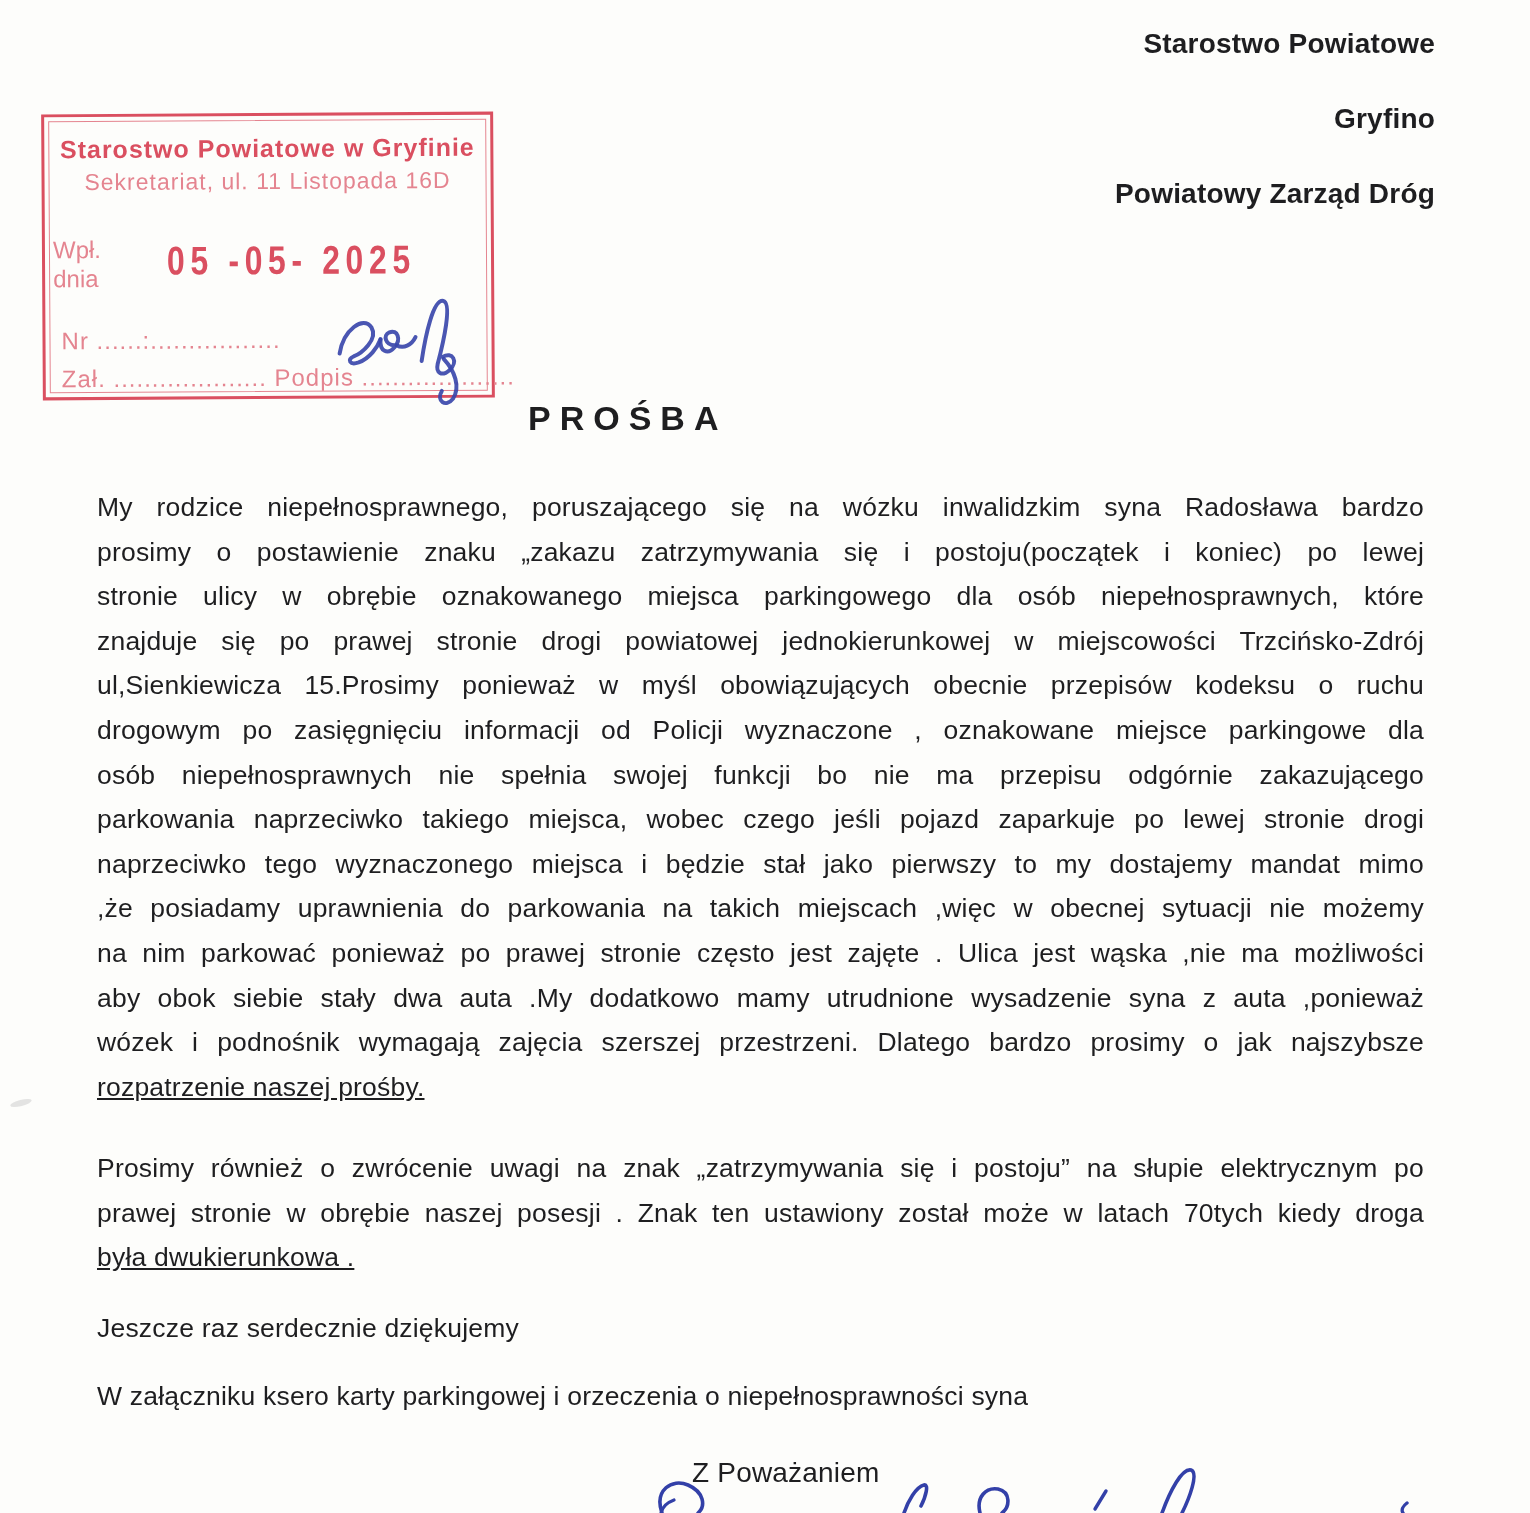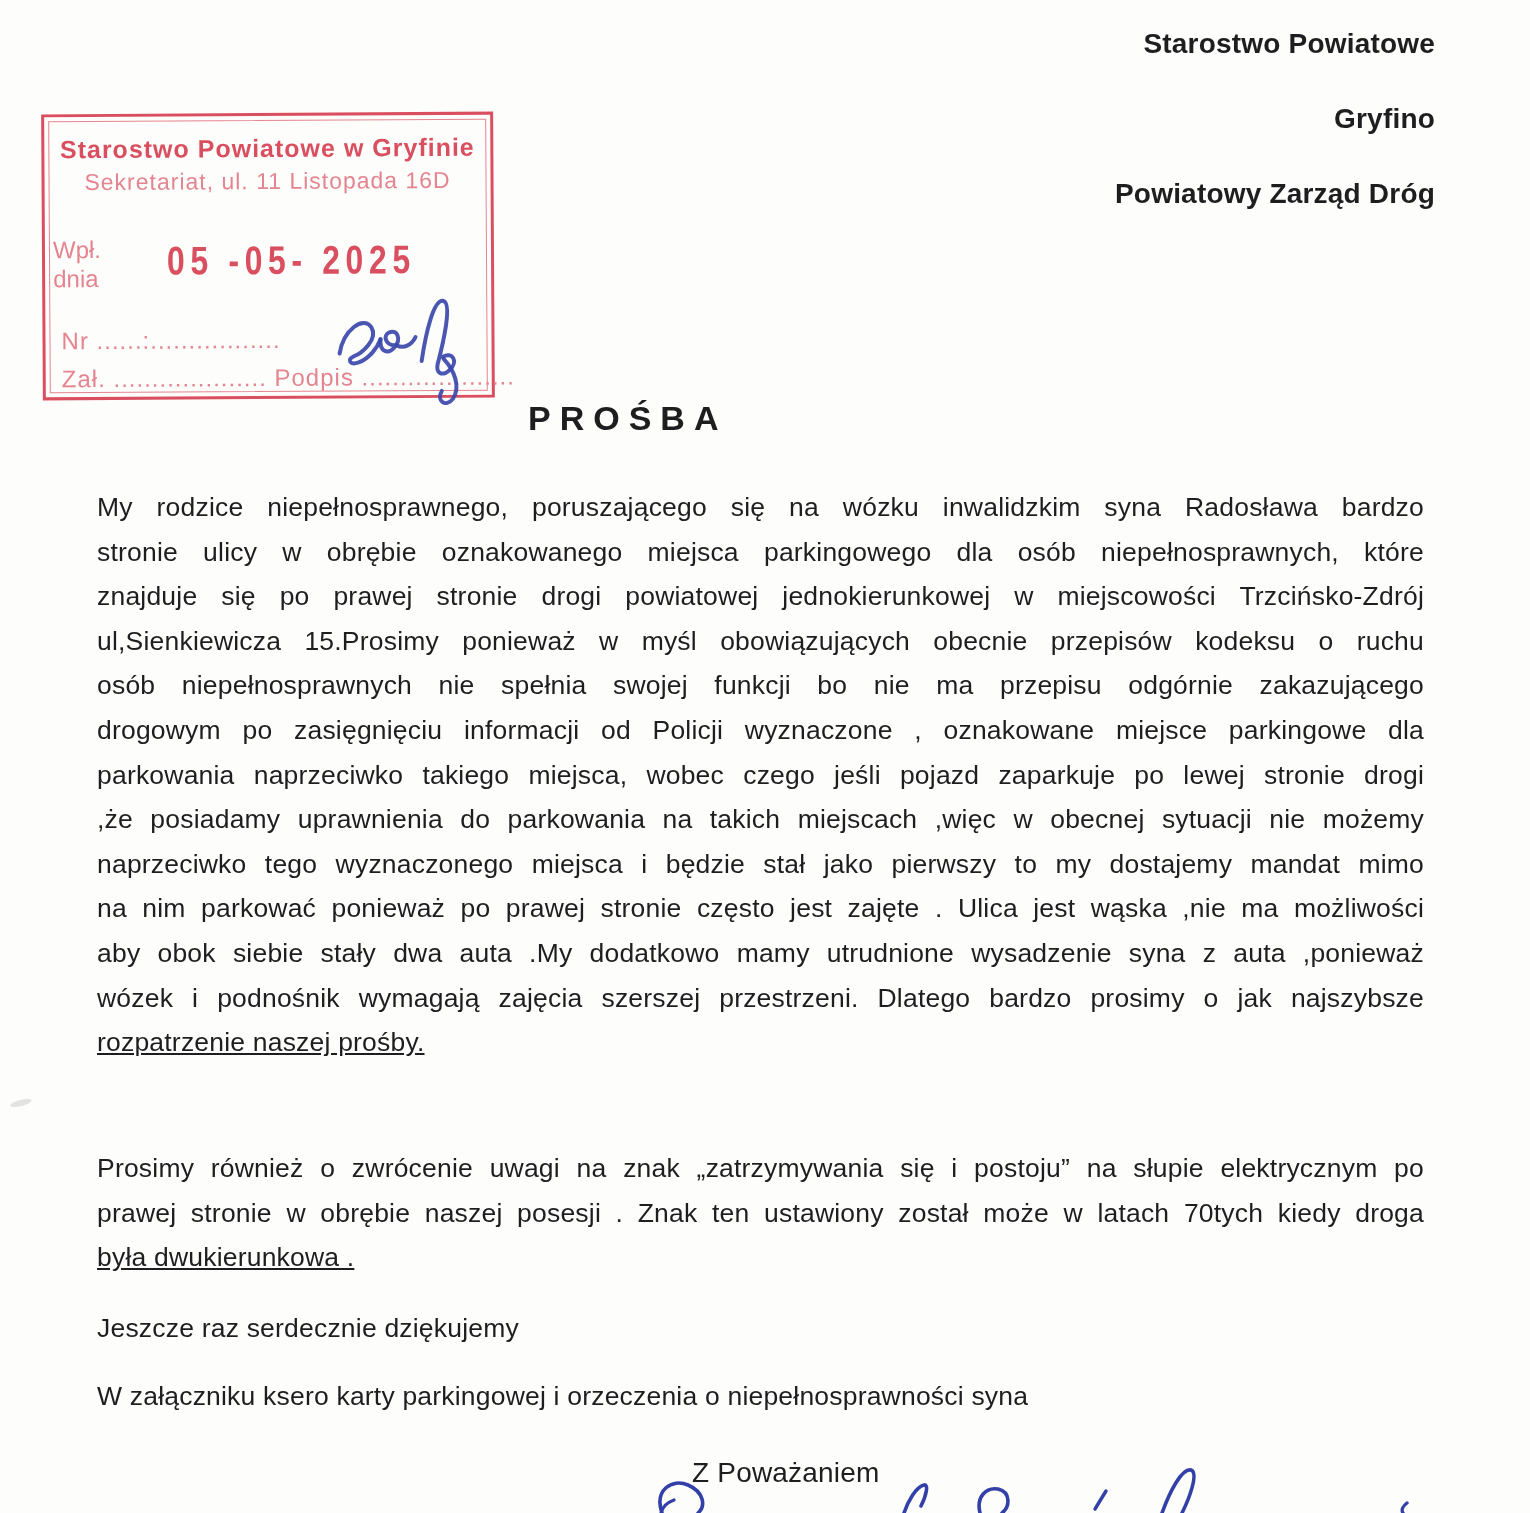--- a/index.html
+++ b/index.html
@@ -180,28 +180,29 @@
       <path class="sig-stroke" stroke-width="4" opacity="0.92" d="M 63 58 C 70 62 78 58 82 50"></path>
       <path class="sig-stroke" stroke-width="4" opacity="0.92" d="M 88 74 C 92 48 100 12 110 14 C 119 16 110 55 104 77 C 102 86 108 90 116 83 C 125 75 119 64 109 70"></path>
       <path class="sig-stroke" stroke-width="4" opacity="0.92" d="M 110 72 C 121 84 127 100 119 112 C 112 121 102 114 108 104"></path>
     </svg>
   </div>
 
   <h1 class="doc-title">PROŚBA</h1>
 
   <div class="para p1">
       <div class="jline">My rodzice niepełnosprawnego, poruszającego się na wózku inwalidzkim syna Radosława bardzo</div>
+      <div class="jline">prosimy o postawienie znaku „zakazu zatrzymywania się i postoju(początek i koniec)  po lewej</div>
       <div class="jline">stronie ulicy  w obrębie oznakowanego miejsca parkingowego dla osób niepełnosprawnych, które</div>
       <div class="jline">znajduje się po prawej stronie drogi powiatowej jednokierunkowej w miejscowości Trzcińsko-Zdrój</div>
       <div class="jline">ul,Sienkiewicza 15.Prosimy ponieważ w myśl obowiązujących obecnie  przepisów kodeksu o ruchu</div>
+      <div class="jline">drogowym po zasięgnięciu informacji od Policji  wyznaczone , oznakowane miejsce parkingowe dla</div>
       <div class="jline">osób niepełnosprawnych  nie spełnia swojej  funkcji bo nie ma przepisu odgórnie zakazującego</div>
-      <div class="jline">drogowym po zasięgnięciu informacji od Policji  wyznaczone , oznakowane miejsce parkingowe dla</div>
       <div class="jline">parkowania naprzeciwko takiego miejsca, wobec czego jeśli pojazd zaparkuje po lewej stronie drogi</div>
+      <div class="jline">naprzeciwko tego wyznaczonego miejsca i będzie stał jako pierwszy to my dostajemy mandat  mimo</div>
       <div class="jline">,że posiadamy uprawnienia do parkowania na takich miejscach ,więc  w obecnej sytuacji nie możemy</div>
-      <div class="jline">naprzeciwko tego wyznaczonego miejsca i będzie stał jako pierwszy to my dostajemy mandat  mimo</div>
       <div class="jline">na nim parkować ponieważ po prawej stronie często jest zajęte . Ulica jest wąska ,nie ma możliwości</div>
       <div class="jline">aby obok siebie stały dwa auta .My dodatkowo mamy utrudnione wysadzenie syna z auta ,ponieważ</div>
       <div class="jline">wózek i podnośnik wymagają zajęcia szerszej przestrzeni. Dlatego bardzo prosimy o jak najszybsze</div>
       <div class="jline">rozpatrzenie naszej prośby.</div>
     </div>
 
   <div class="para p2">
       <div class="jline">Prosimy również o zwrócenie uwagi na znak „zatrzymywania się i postoju” na słupie elektrycznym po</div>
       <div class="jline">prawej stronie w obrębie naszej posesji . Znak ten ustawiony został może w latach 70tych kiedy droga</div>
       <div class="jline">była dwukierunkowa  .</div>

